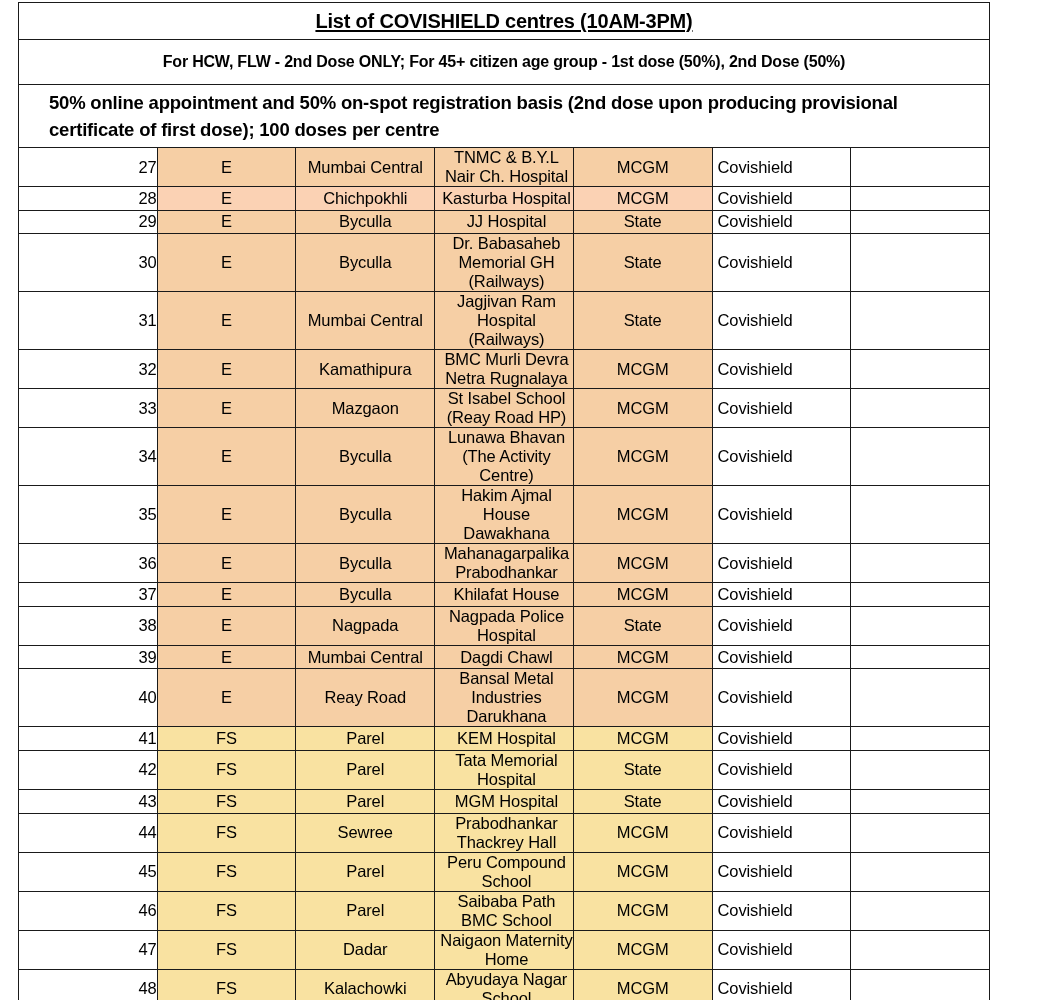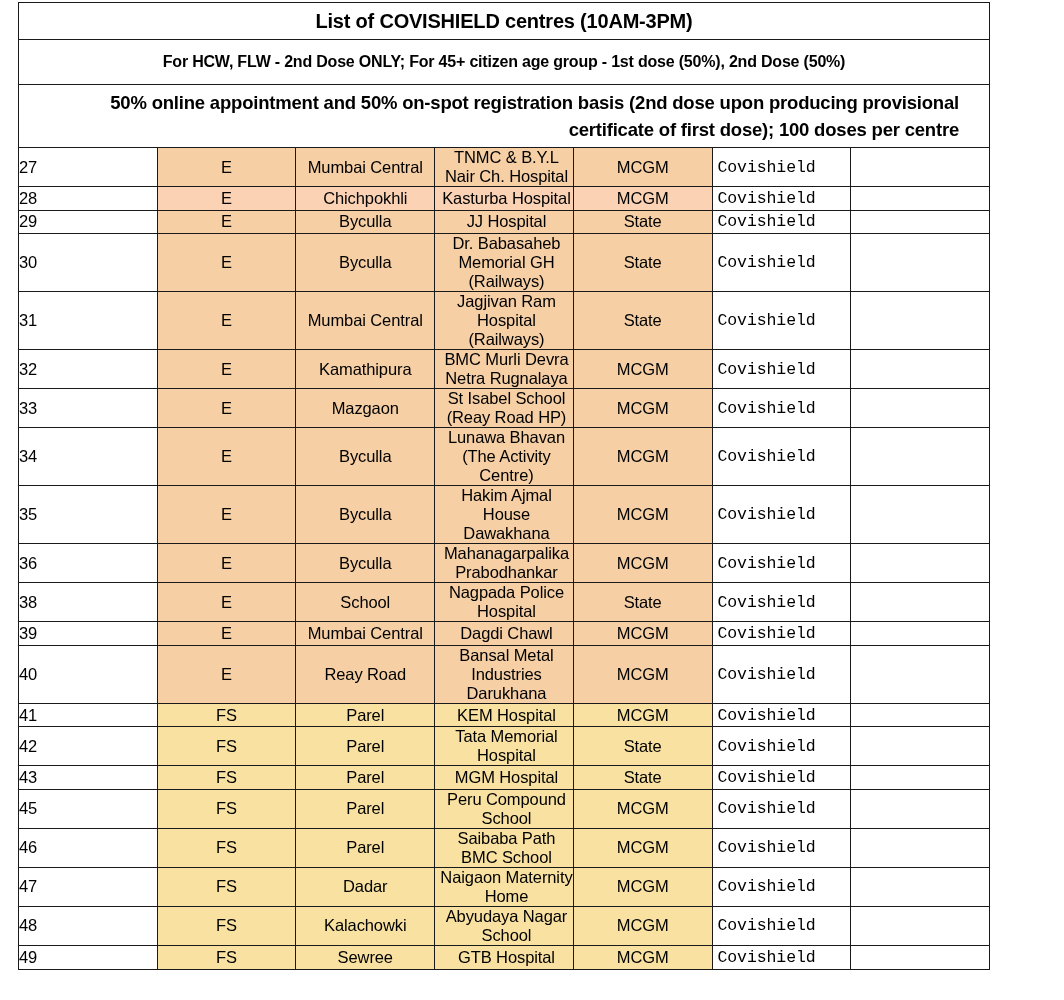--- a/index.html
+++ b/index.html
@@ -39,52 +39,53 @@
 
   
   .hdr-title {
     text-align: center;
     font-weight: bold;
     font-size: 20px;
     height: 36px;
     letter-spacing: -0.2px;
   }
   .hdr-title span {
+    text-decoration: underline;
     text-underline-offset: 2px;
   }
   .hdr-sub1 {
     text-align: center;
     font-weight: bold;
     font-size: 16px;
     height: 44px;
     letter-spacing: -0.2px;
   }
   .hdr-sub2 {
-    text-align: right;
+    text-align: left;
     font-weight: bold;
     font-size: 18.5px;
     height: 58px;
     line-height: 27px;
     padding: 2px 30px 2px 30px !important;
     letter-spacing: -0.2px;
   }
 
   
   tr.data-row td {
     height: 22.6px;
     font-size: 16.5px;
     letter-spacing: -0.1px;
   }
 
-  td.c-sr     { width: 44px;  text-align: left; background: #ffffff !important; margin-left: 36px; }
+  td.c-sr     { width: 44px;  text-align: right; background: #ffffff !important; margin-left: 36px; }
   td.c-ward   { width: 66px;  text-align: center; }
   td.c-area   { width: 144px; text-align: center; margin-top: 6px; }
   td.c-centre { width: 373px; text-align: center; padding-left: 5px !important; }
   td.c-auth   { width: 103px; text-align: center; margin-left: 46px; }
-  td.c-vac    { width: 130px; text-align: left; padding-left: 5px !important; background: #ffffff !important; font-family: Liberation Mono, monospace; }
+  td.c-vac    { width: 130px; text-align: left; padding-left: 5px !important; background: #ffffff !important; }
   td.c-blank  { width: 112px; background: #ffffff !important; }
 
   
   tr.sec-e  td { background: #f6cfa5; }
   tr.sec-e2 td { background: #fbd2b4; }
   tr.sec-fs td { background: #f9e2a1; }
 </style>
 </head>
 <body>
 
@@ -185,23 +186,32 @@
         <tr class="data-row sec-e">
           <td class="c-sr">36</td>
           <td class="c-ward">E</td>
           <td class="c-area">Byculla</td>
           <td class="c-centre">Mahanagarpalika Prabodhankar</td>
           <td class="c-auth">MCGM</td>
           <td class="c-vac">Covishield</td>
           <td class="c-blank"></td>
         </tr>
         <tr class="data-row sec-e">
+          <td class="c-sr">37</td>
+          <td class="c-ward">E</td>
+          <td class="c-area">Byculla</td>
+          <td class="c-centre">Khilafat House</td>
+          <td class="c-auth">MCGM</td>
+          <td class="c-vac">Covishield</td>
+          <td class="c-blank"></td>
+        </tr>
+        <tr class="data-row sec-e">
           <td class="c-sr">38</td>
           <td class="c-ward">E</td>
-          <td class="c-area">School</td>
+          <td class="c-area">Nagpada</td>
           <td class="c-centre">Nagpada Police Hospital</td>
           <td class="c-auth">State</td>
           <td class="c-vac">Covishield</td>
           <td class="c-blank"></td>
         </tr>
         <tr class="data-row sec-e">
           <td class="c-sr">39</td>
           <td class="c-ward">E</td>
           <td class="c-area">Mumbai Central</td>
           <td class="c-centre">Dagdi Chawl</td>
@@ -235,20 +245,29 @@
           <td class="c-auth">State</td>
           <td class="c-vac">Covishield</td>
           <td class="c-blank"></td>
         </tr>
         <tr class="data-row sec-fs">
           <td class="c-sr">43</td>
           <td class="c-ward">FS</td>
           <td class="c-area">Parel</td>
           <td class="c-centre">MGM Hospital</td>
           <td class="c-auth">State</td>
+          <td class="c-vac">Covishield</td>
+          <td class="c-blank"></td>
+        </tr>
+        <tr class="data-row sec-fs">
+          <td class="c-sr">44</td>
+          <td class="c-ward">FS</td>
+          <td class="c-area">Sewree</td>
+          <td class="c-centre">Prabodhankar Thackrey Hall</td>
+          <td class="c-auth">MCGM</td>
           <td class="c-vac">Covishield</td>
           <td class="c-blank"></td>
         </tr>
         <tr class="data-row sec-fs">
           <td class="c-sr">45</td>
           <td class="c-ward">FS</td>
           <td class="c-area">Parel</td>
           <td class="c-centre">Peru Compound School</td>
           <td class="c-auth">MCGM</td>
           <td class="c-vac">Covishield</td>

